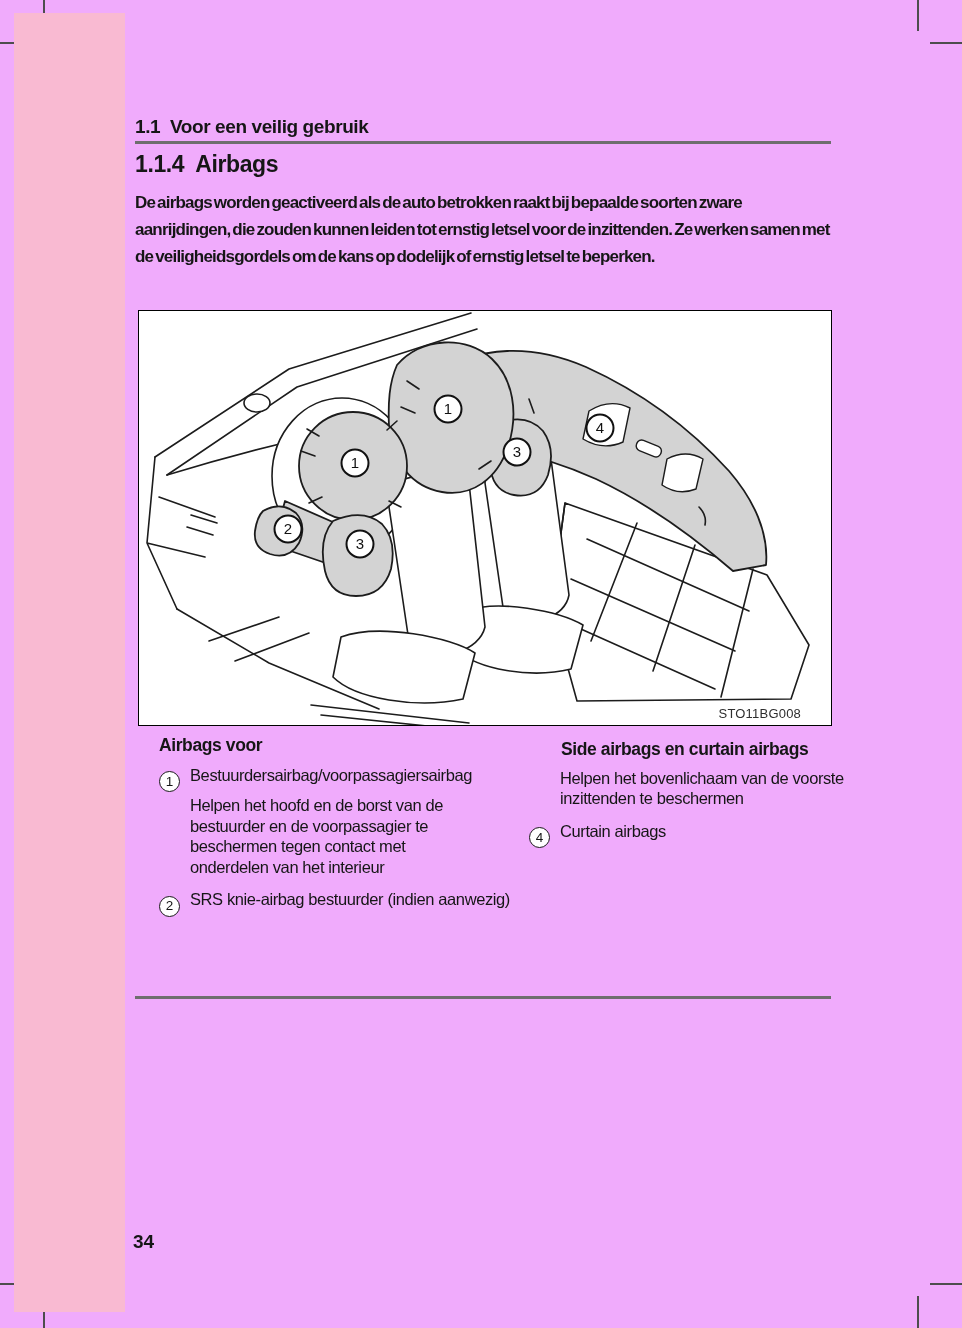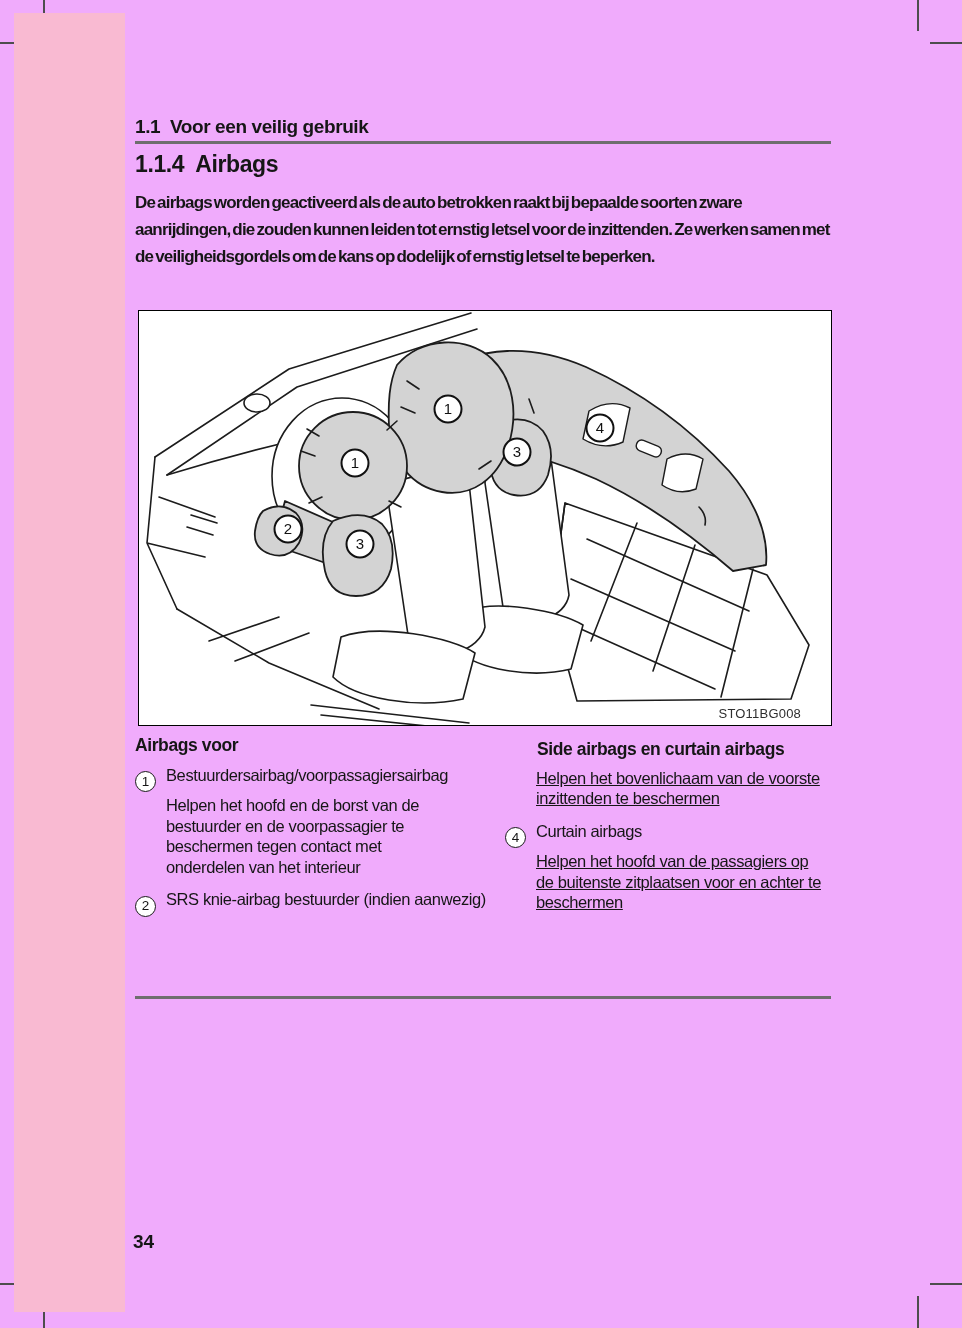--- a/index.html
+++ b/index.html
@@ -22,31 +22,31 @@
   
   #intro{position:absolute;left:135px;top:189px;width:704px;font-size:17px;font-weight:bold;
          line-height:27px;letter-spacing:-0.8px;word-spacing:-2px;}
 
   
   #figure-box{position:absolute;left:138px;top:310px;width:692px;height:414px;border:1px solid #000;background:#fff;}
   #figure-box svg{display:block;width:692px;height:414px;}
   #figure-code{position:absolute;right:30px;bottom:4px;font-size:13px;color:#2e2e2e;letter-spacing:0.2px;}
 
   
-  .col{position:absolute;font-size:16.5px;letter-spacing:-0.4px;line-height:20.5px;}
+  .col{position:absolute;font-size:16.5px;letter-spacing:-0.4px;line-height:20.5px;margin-left:24px;}
   #col-left{left:135px;top:735px;width:358px;}
   #col-right{left:505px;top:739px;width:302px;}
   .col h3{margin:0 0 8px 0;font-size:17.5px;font-weight:bold;letter-spacing:-0.4px;}
   #col-right h3{margin-left:32px;}
   .item{margin:9px 0 2px 0;}
   .badge{display:inline-flex;width:21px;height:21px;border:1.5px solid #1a1a1a;border-radius:50%;
          align-items:center;justify-content:center;font-size:13.5px;letter-spacing:0;
          margin-right:10px;vertical-align:-5px;background:#fff;box-sizing:border-box;}
   .desc{margin:3px 0 12px 31px;width:292px;}
-  #col-right .desc{width:287px;text-decoration:underline;}
+  #col-right .desc{width:287px;}
 
   
   #page-number{position:absolute;left:133px;top:1231px;font-size:19px;font-weight:bold;}
 
   
   .ln{fill:none;stroke:#1c1c1c;stroke-width:1.6;stroke-linecap:round;stroke-linejoin:round;}
   .wh{fill:#ffffff;stroke:#1c1c1c;stroke-width:1.6;stroke-linejoin:round;}
   .gy{fill:#d3d3d3;stroke:#1c1c1c;stroke-width:1.8;stroke-linejoin:round;}
   .cut{fill:#ffffff;stroke:#1c1c1c;stroke-width:1.4;stroke-linejoin:round;}
   .callout{fill:#ffffff;stroke:#111;stroke-width:2;}
@@ -180,20 +180,19 @@
   </div>
 
   <div class="col" id="col-right">
     <h3>Side airbags en curtain airbags</h3>
 
     <div class="desc">Helpen het bovenlichaam van de voorste inzittenden te beschermen</div>
 
     <div class="item">
       <span class="badge">4</span><span>Curtain airbags</span>
     </div>
-    <div class="desc">Helpen het hoofd van de passagiers op de buitenste zitplaatsen voor en achter te beschermen</div>
   </div>
 
   <div class="rule" id="rule-bottom"></div>
 
   <div id="page-number">34</div>
 
 </div>
 
 </body></html>

